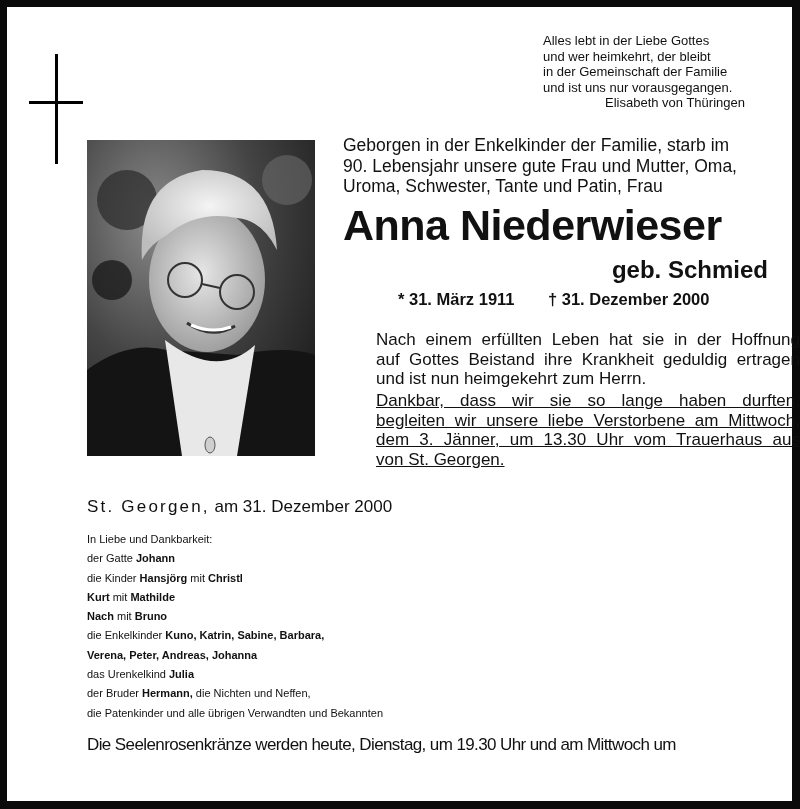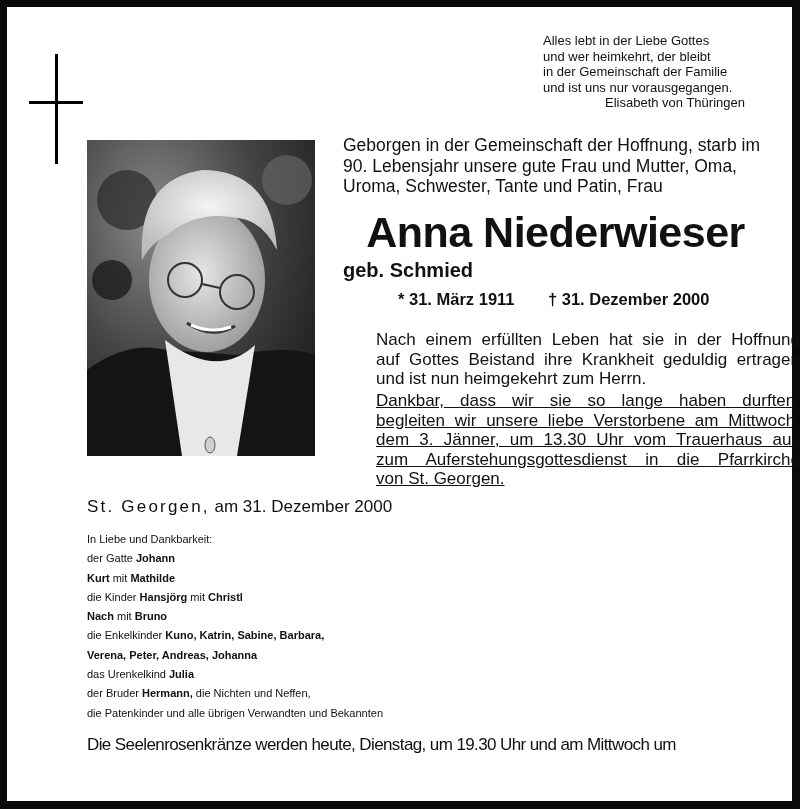--- a/index.html
+++ b/index.html
@@ -6,22 +6,22 @@
   body { width: 800px; height: 809px; position: relative; overflow: hidden;
          font-family: "Liberation Sans", sans-serif; color: #111; }
   .frame { position: absolute; left: 0; top: 0; width: 800px; height: 809px;
            box-sizing: border-box; border: 7px solid #0a0a0a; border-right-width: 8px; border-bottom-width: 8px; }
   .cross-v { position: absolute; left: 55px; top: 54px; width: 3px; height: 110px; background: #000; }
   .cross-h { position: absolute; left: 29px; top: 101px; width: 54px; height: 3px; background: #000; }
   .motto { position: absolute; left: 543px; top: 33px; font-size: 13px; line-height: 15.5px; }
   .motto .attr { padding-left: 62px; }
   .photo { position: absolute; left: 87px; top: 140px; width: 228px; height: 316px; overflow: hidden; background: #3a3a3a; }
   .intro { position: absolute; left: 343px; top: 135px; width: 430px; font-size: 17.5px; line-height: 20.5px; }
-  .name { position: absolute; left: 343px; top: 207px; width: 425px; text-align: center; font-weight: bold; font-size: 43px; letter-spacing: -0.5px; line-height: 50px; }
-  .maiden { position: absolute; left: 343px; top: 258px; width: 425px; text-align: left; font-weight: bold; font-size: 20px; line-height: 24px; }
+  .name { position: absolute; left: 343px; top: 200px; width: 425px; font-weight: bold; font-size: 43px; letter-spacing: -0.5px; line-height: 50px; }
+  .maiden { position: absolute; left: 343px; top: 258px; width: 425px; text-align: right; font-weight: bold; font-size: 24px; line-height: 24px; }
   .dates { position: absolute; left: 343px; top: 289px; width: 425px; font-weight: bold; font-size: 16.5px; line-height: 20px; }
   .dates .birth { position: absolute; left: 55px; }
   .dates .death { position: absolute; left: 205px; }
   .para { position: absolute; left: 343px; width: 424px; font-size: 17px; line-height: 19.5px; text-align: justify; margin-left: 33px; }
   .p1 { top: 330px; text-align: left; }
   .p2 { top: 391px; text-decoration: underline; }
   .para .line { display: block; text-align: justify; text-align-last: justify; }
   .para .line.last { text-align-last: left; }
   .place { position: absolute; left: 87px; top: 497px; font-size: 17px; line-height: 20px; }
   .place .city { letter-spacing: 2.2px; }
@@ -73,21 +73,21 @@
     <circle cx="98" cy="140" r="17" fill="none" stroke="#333" stroke-width="2"></circle>
     <circle cx="150" cy="152" r="17" fill="none" stroke="#333" stroke-width="2"></circle>
     <line x1="115" y1="144" x2="133" y2="148" stroke="#333" stroke-width="2"></line>
     <path d="M100 183 Q125 200 148 186" stroke="#333" stroke-width="3" fill="none"></path>
     <path d="M104 185 Q125 194 144 187" stroke="#fff" stroke-width="3" fill="none"></path>
     <ellipse cx="123" cy="305" rx="5" ry="8" fill="#cfcfcf" stroke="#555" stroke-width="1"></ellipse>
   </svg>
 </div>
 
 <div class="intro">
-  <div>Geborgen in der Gemeinschaft der Hoffnung, starb im</div>
+  <div>Geborgen in der Enkelkinder der Familie, starb im</div>
   <div>90. Lebensjahr unsere gute Frau und Mutter, Oma,</div>
   <div>Uroma, Schwester, Tante und Patin, Frau</div>
 </div>
 
 <div class="name">Anna Niederwieser</div>
 <div class="maiden">geb. Schmied</div>
 <div class="dates">
   <span class="birth">* 31. März 1911</span>
   <span class="death">† 31. Dezember 2000</span>
 </div>
@@ -95,35 +95,34 @@
 <div class="para p1">
   <span class="line">Nach einem erfüllten Leben hat sie in der Hoffnung</span>
   <span class="line">auf Gottes Beistand ihre Krankheit geduldig ertragen</span>
   <span class="line last">und ist nun heimgekehrt zum Herrn.</span>
 </div>
 
 <div class="para p2">
   <span class="line">Dankbar, dass wir sie so lange haben durften,</span>
   <span class="line">begleiten wir unsere liebe Verstorbene am Mittwoch,</span>
   <span class="line">dem 3. Jänner, um 13.30 Uhr vom Trauerhaus aus</span>
-  <span class="line">zum Auferstehungsgottesdienst in die Pfarrkirche</span>
   <span class="line last">von St. Georgen.</span>
 </div>
 
 <div class="place">
   <span class="city">St. Georgen,</span>
   <span>am 31. Dezember 2000</span>
 </div>
 
 <div class="mourners">
   <div>In Liebe und Dankbarkeit:</div>
   <div id="mourner-lines">
       <div><span>der Gatte </span><b>Johann</b></div>
+      <div><span>die Kinder </span><b>Hansjörg</b><span> mit </span><b>Christl</b></div>
       <div><b>Kurt</b><span> mit </span><b>Mathilde</b></div>
-      <div><span>die Kinder </span><b>Hansjörg</b><span> mit </span><b>Christl</b></div>
       <div><b>Nach</b><span> mit </span><b>Bruno</b></div>
       <div><span>die Enkelkinder </span><b>Kuno, Katrin, Sabine, Barbara,</b></div>
       <div><b>Verena, Peter, Andreas, Johanna</b></div>
       <div><span>das Urenkelkind </span><b>Julia</b></div>
       <div><span>der Bruder </span><b>Hermann,</b><span> die Nichten und Neffen,</span></div>
       <div><span>die Patenkinder und alle übrigen Verwandten und Bekannten</span></div>
     </div>
 </div>
 
 <div class="rosary">

